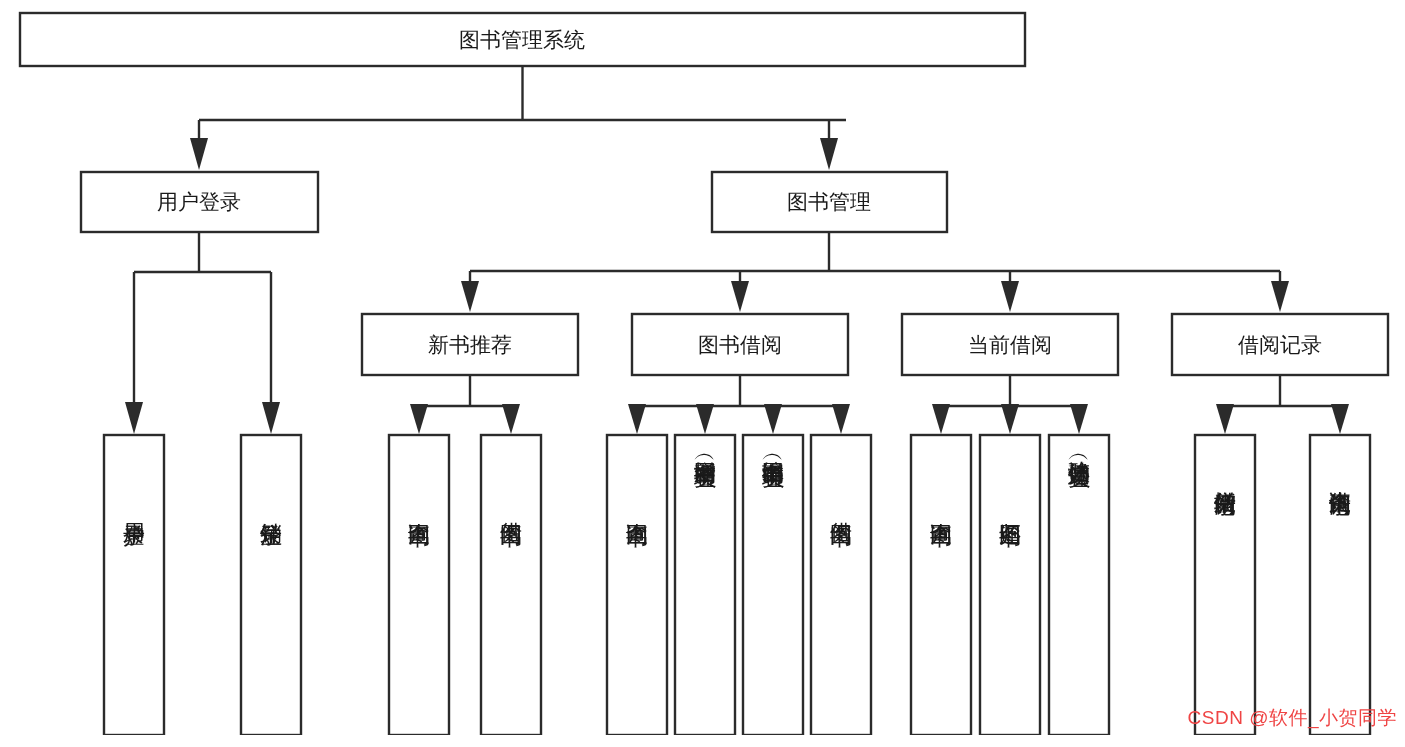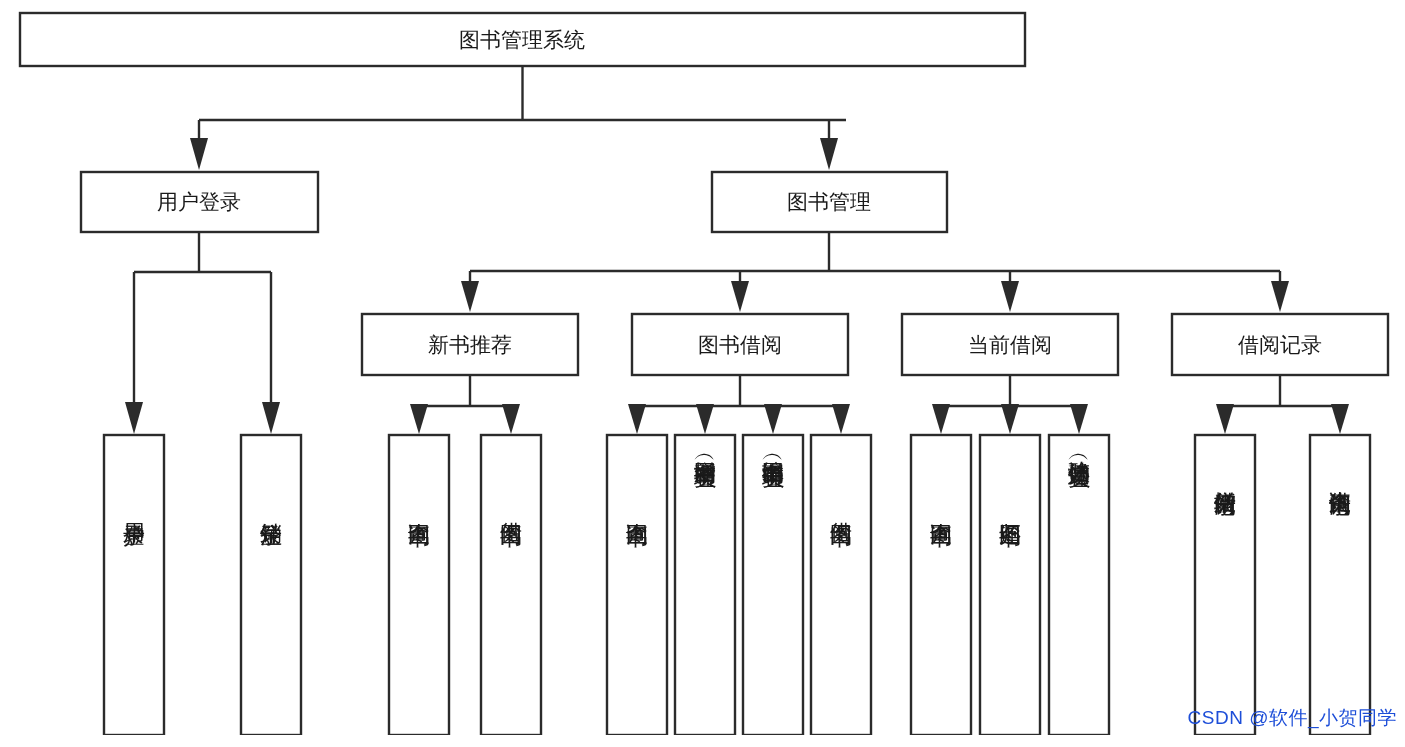--- a/index.html
+++ b/index.html
@@ -64,21 +64,21 @@
     letter-spacing: 1px;
     color: #1a1a1a;
     white-space: nowrap;
   }
   .watermark {
     position: absolute;
     right: 8px;
     bottom: 4px;
     font-family: "Liberation Sans", "DejaVu Sans", sans-serif;
     font-size: 19px;
-    color: #1d4ed8;
+    color: #ef4444;
     letter-spacing: 0.5px;
     white-space: nowrap;
     user-select: none;
   }
 </style>
 </head>
 <body>
 
 <div id="diagram-root">
 

